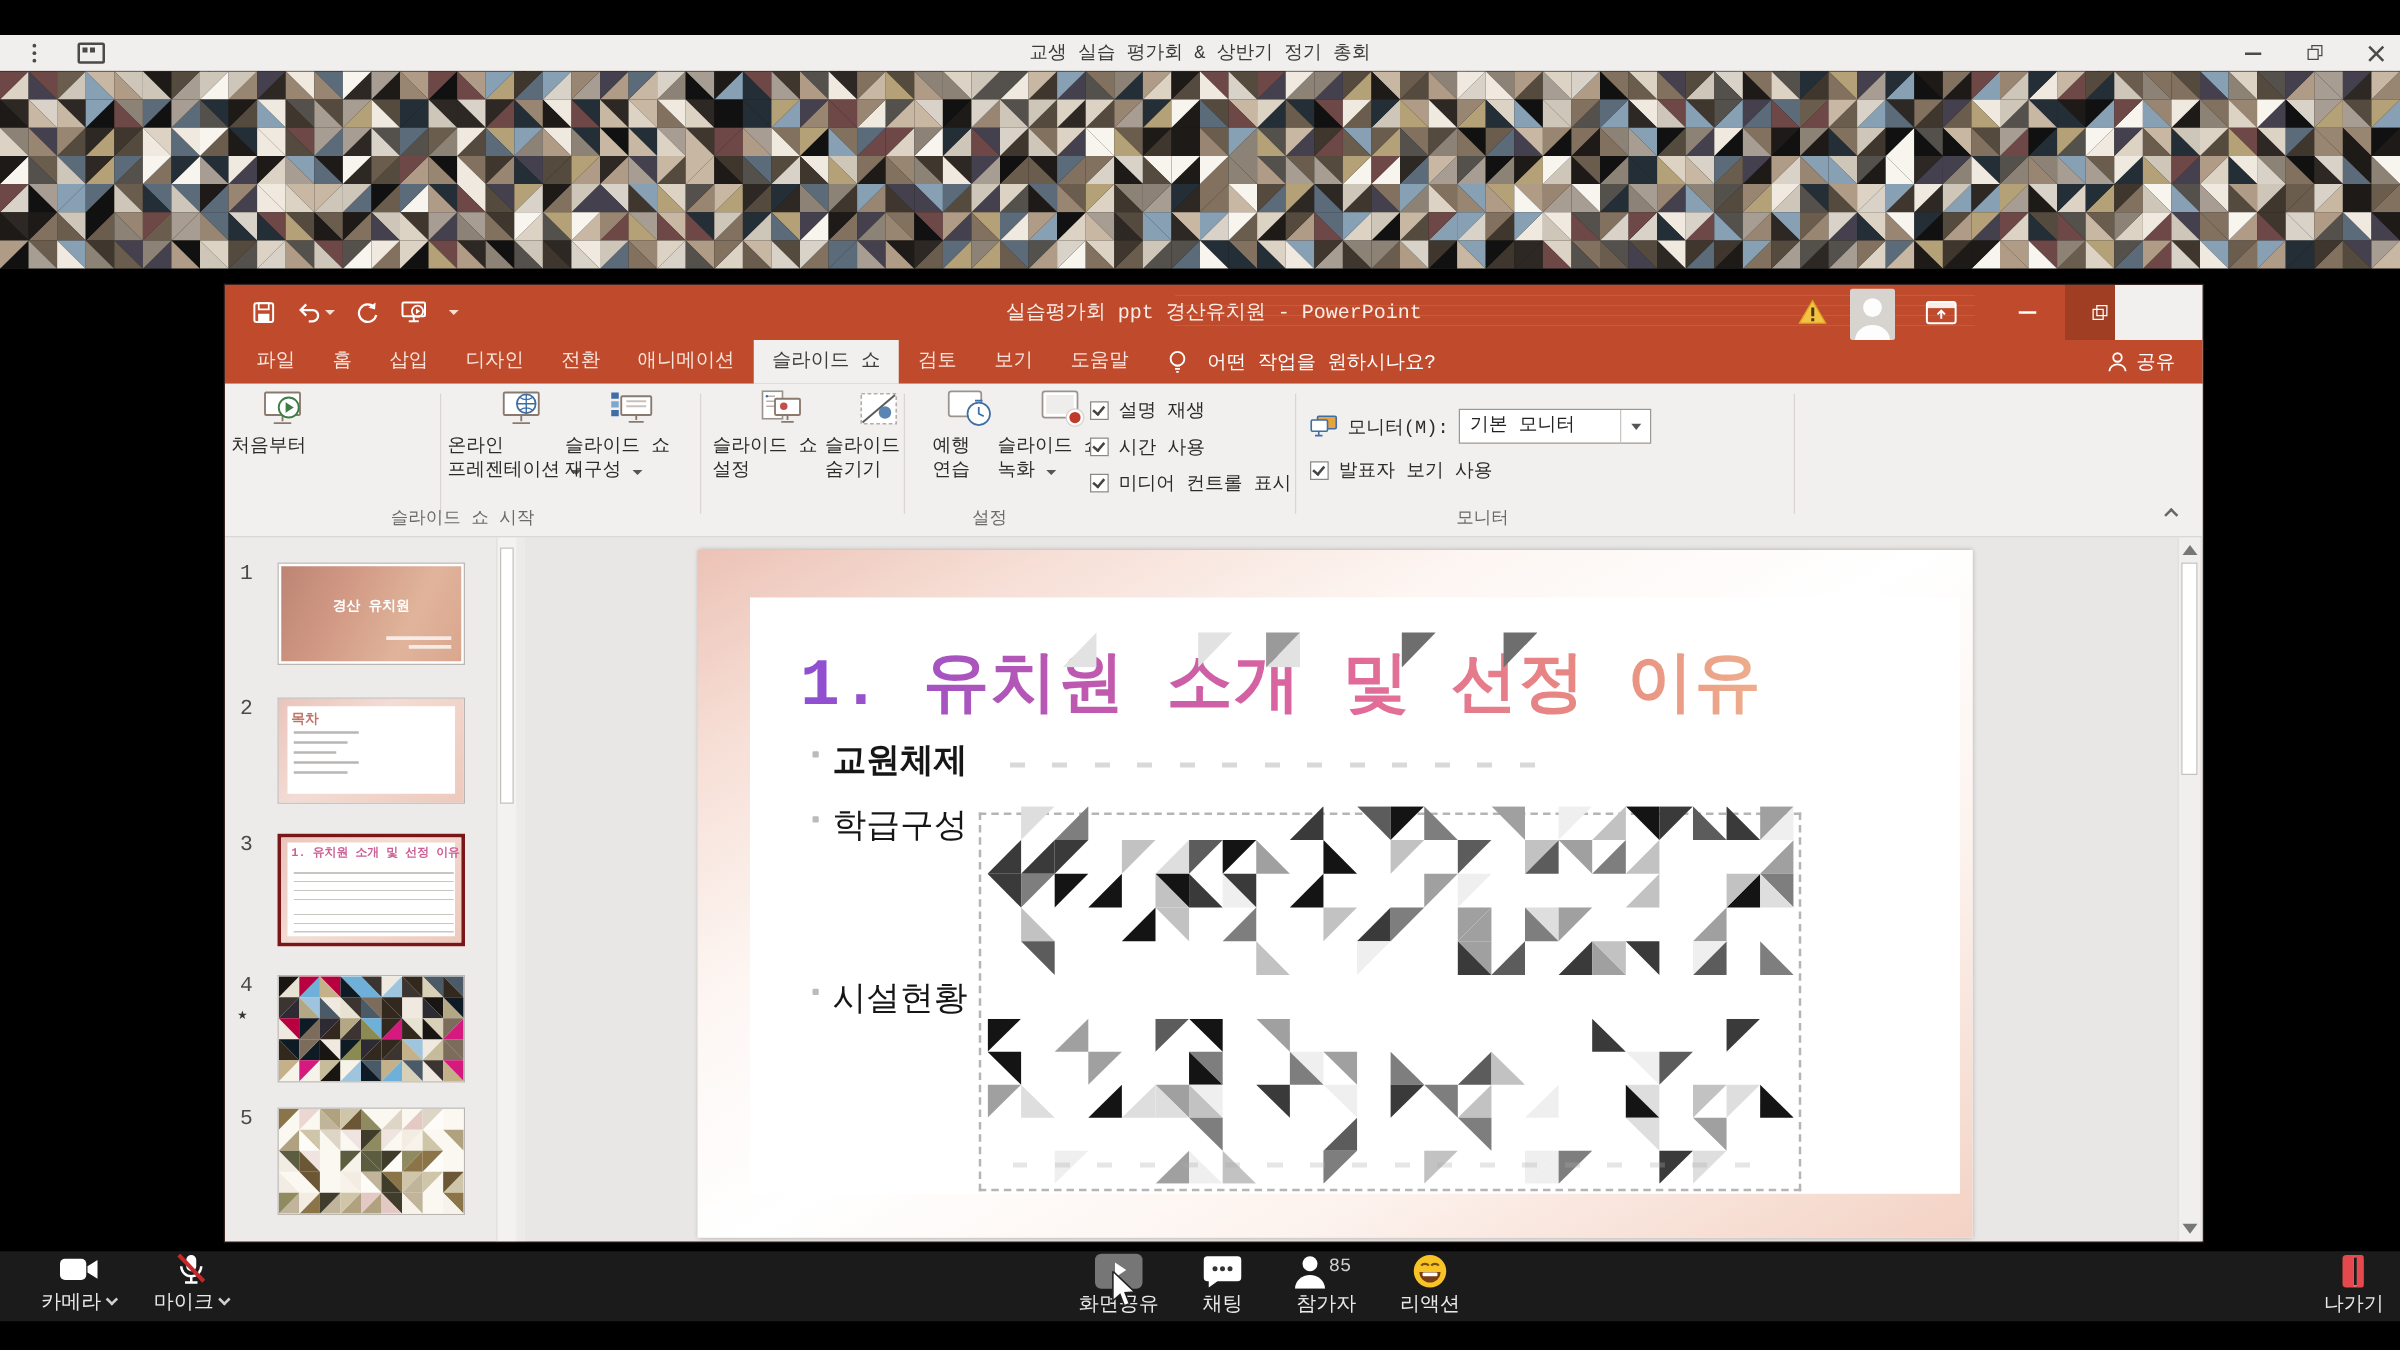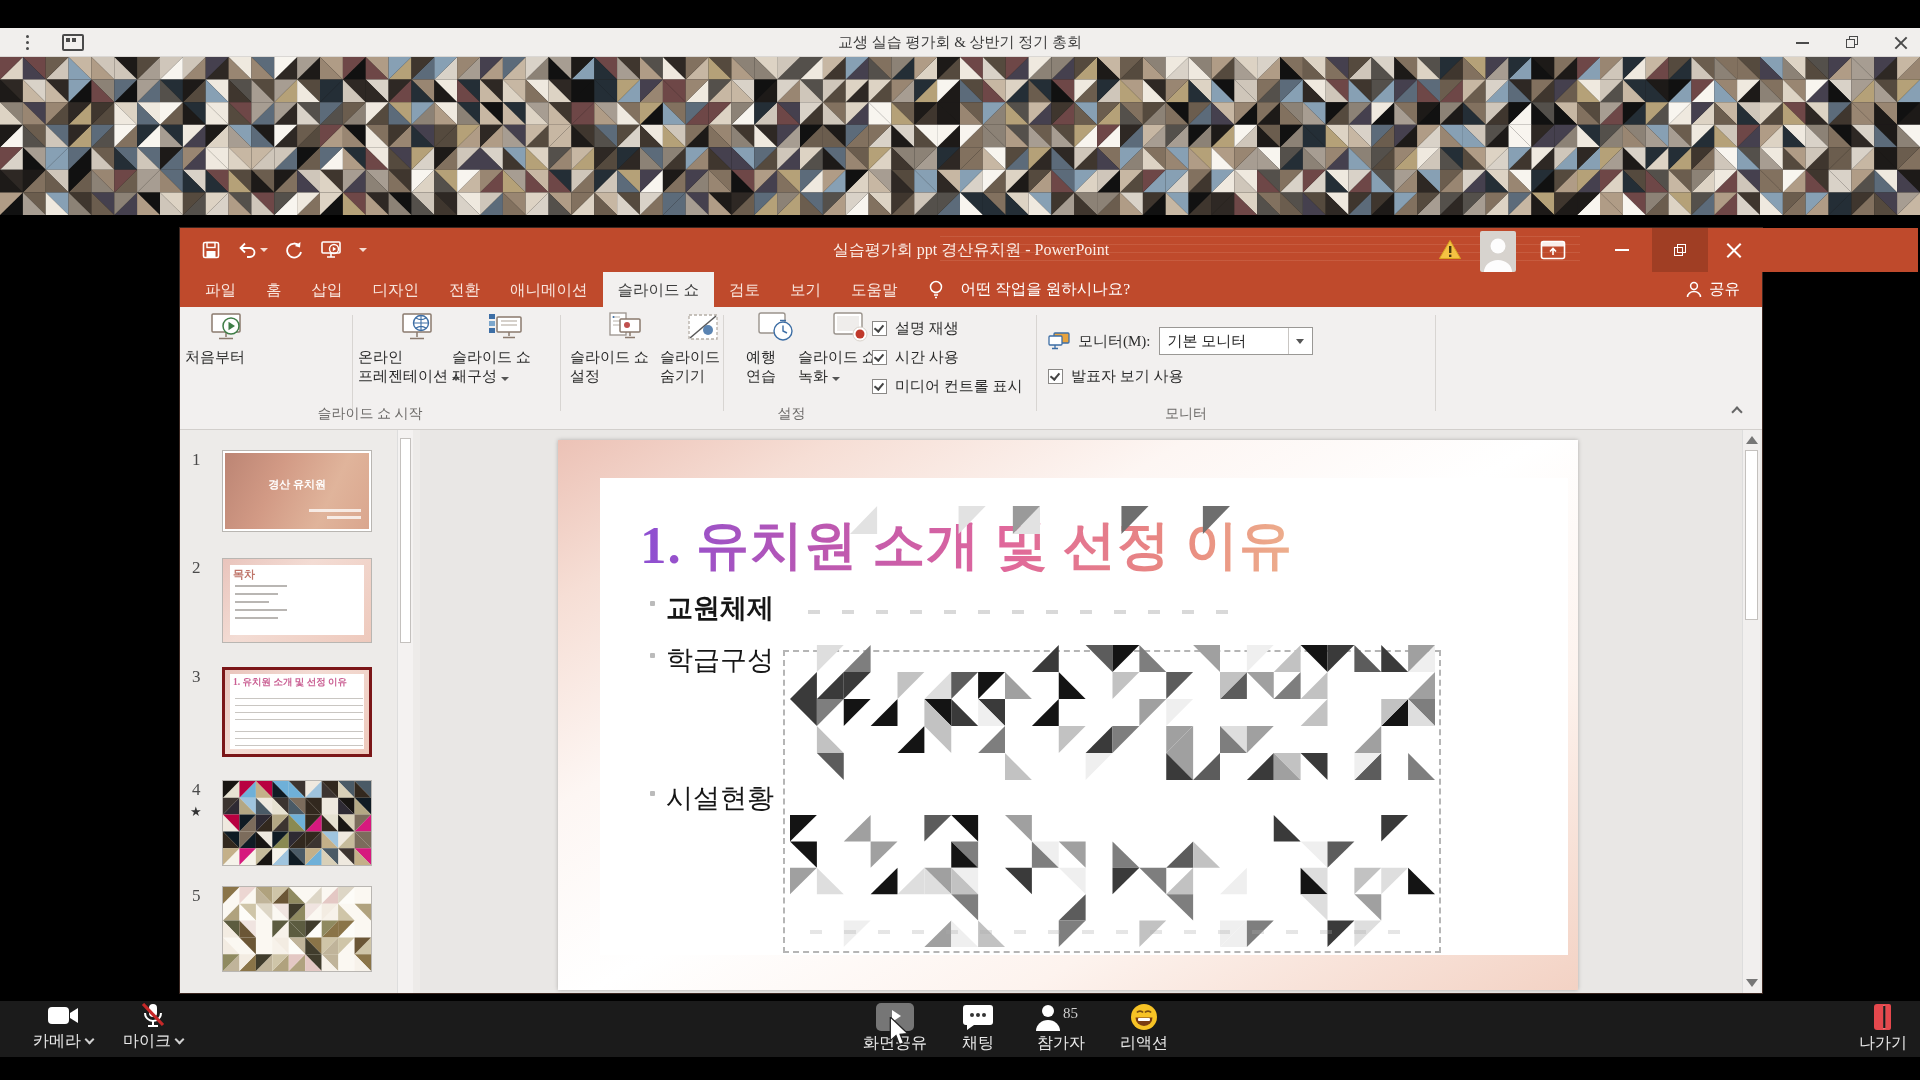--- a/index.html
+++ b/index.html
@@ -1,18 +1,18 @@
 <!DOCTYPE html>
 <html><head>
 <meta charset="utf-8">
 <style>
 *{box-sizing:border-box;margin:0;padding:0}
 html,body{background:#000}
 #screen{position:relative;width:1920px;height:1080px;background:#000;overflow:hidden;
-  font-family:Liberation Serif, serif;-webkit-font-smoothing:antialiased}
+  font-family:Liberation Mono, monospace;-webkit-font-smoothing:antialiased}
 
 
 .topbar{position:absolute;left:0;top:28px;width:1920px;height:29px;background:#f1efed;border-bottom:1px solid #dad7d4}
 .topbar .mtitle{position:absolute;left:0;top:0;width:100%;height:29px;line-height:29px;text-align:center;
   font-size:15px;color:#3a3a3a}
 .kebab{position:absolute;left:26px;top:7px;width:4px;height:16px}
 .kebab i{display:block;width:3px;height:3px;border-radius:50%;background:#4a4a4a;margin:0 0 3px 0}
 .gallery{position:absolute;left:62px;top:6px;width:22px;height:17px;border:2px solid #4a4a4a;border-radius:2px}
 .gallery i{position:absolute;top:2px;width:4px;height:4px;background:#4a4a4a}
 .gallery i.a{left:2px}.gallery i.b{left:8px}
@@ -21,21 +21,21 @@
 .sq{position:absolute;border:1.5px solid #4a4a4a;width:9px;height:9px;background:transparent}
 .xline{position:absolute;left:16px;top:7px;width:2px;height:16px;background:#4a4a4a}
 
 
 .vstrip{position:absolute;left:0;top:57px;width:1920px;height:158px;overflow:hidden;background:#222}
 .vgap{position:absolute;top:0;width:2px;height:158px;background:#000}
 .teal{position:absolute;right:0;top:45px;width:5px;height:45px;background:#39d3bd}
 
 
 #ppt{position:absolute;left:180px;top:228px;width:1582px;height:765px;background:#f2f0ef;box-shadow:0 0 0 1px #3a2620}
-.ptitle{position:absolute;left:0;top:0;width:1738px;height:44px;background:#bf4a2c;overflow:hidden}
+.ptitle{position:absolute;left:0;top:0;width:1512px;height:44px;background:#bf4a2c;overflow:hidden}
 .ptitle .deco{position:absolute;left:760px;top:6px;width:640px;height:34px;opacity:.12;
   background:repeating-linear-gradient(0deg,transparent 0 7px,#ffd9c8 7px 8px)}
 .qat{position:absolute;left:22px;top:0;height:44px;display:flex;align-items:center;gap:17px}
 .qat svg{display:block}
 .pwtitle{position:absolute;left:0;top:0;width:1582px;height:44px;line-height:44px;text-align:center;
   color:#fbeee8;font-size:16px;pointer-events:none}
 .csq{width:0;height:0;border-style:solid;display:inline-block}
 .caret-down{border-width:4px 4px 0 4px;border-color:#f6ded3 transparent transparent transparent}
 .avatarbox{position:absolute;left:1300px;top:3px;width:36px;height:41px;background:#d7d3ce;border-radius:2px;overflow:hidden}
 .pbtn{position:absolute;top:0;width:56px;height:44px;display:flex;align-items:center;justify-content:center;cursor:pointer}

